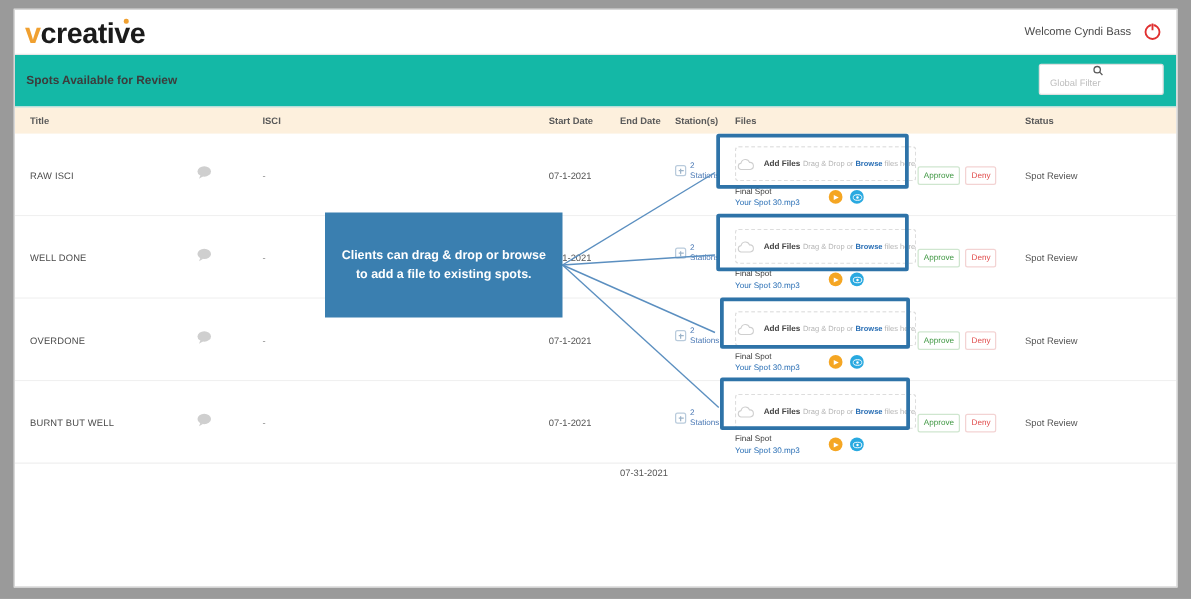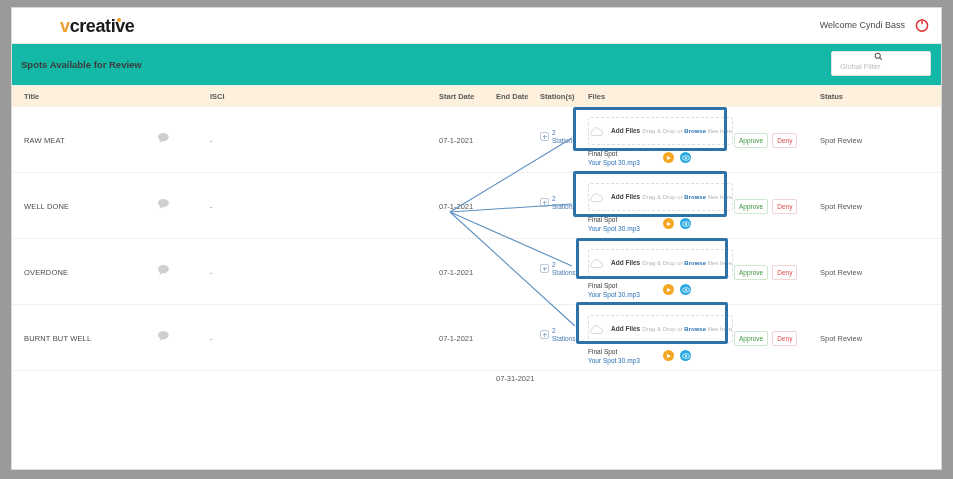--- a/index.html
+++ b/index.html
@@ -22,26 +22,25 @@
   
   #header {
     position: relative;
     height: 36px;
     background: #ffffff;
     border-bottom: 1px solid #e6e6e6;
   }
   #logo {
     position: absolute;
     left: 8px; top: 7px;
-    font-size: 18px;
+    font-size: 23px;
     font-weight: bold;
     letter-spacing: -0.4px;
     line-height: 22px;
     white-space: nowrap;
-    margin-left: 40px;
   }
   #logo .v { color: #f0a030; }
   #logo .rest { color: #1b1b1b; position: relative; }
   #logo .idot {
     position: absolute;
     width: 3.5px; height: 3.5px;
     background: #f0a030;
     border-radius: 50%;
     right: 13.5px; top: 2px;
   }
@@ -274,21 +273,21 @@
       <div class="th" style="left:198px">ISCI</div>
       <div class="th" style="left:427px">Start Date</div>
       <div class="th" style="left:484px">End Date</div>
       <div class="th" style="left:528px">Station(s)</div>
       <div class="th" style="left:576px">Files</div>
       <div class="th" style="left:808px">Status</div>
     </div>
 
     <div id="tbody">
         <div class="row">
-    <div class="cell c-title">RAW MEAT</div>
+    <div class="cell c-title">RAW ISCI</div>
     <div class="cell c-comment">
       <svg width="13" height="12" viewBox="0 0 13 12">
         <ellipse cx="6.4" cy="5.1" rx="5.4" ry="4.2" fill="#cfcfcf"></ellipse>
         <path d="M3.3 8.2 L2.2 11 L5.6 8.9 Z" fill="#cfcfcf"></path>
       </svg>
     </div>
     <div class="cell c-isci">-</div>
     <div class="cell c-start">07-1-2021</div>
     <div class="cell c-end">07-31-2021</div>
     <div class="cell c-station">
@@ -493,15 +492,16 @@
       <line x1="438" y1="204" x2="560" y2="196" stroke="#5b8fc0" stroke-width="1.1"></line>
       <line x1="438" y1="204" x2="560" y2="258" stroke="#5b8fc0" stroke-width="1.1"></line>
       <line x1="438" y1="204" x2="563" y2="318" stroke="#5b8fc0" stroke-width="1.1"></line>
     </svg>
 
     <div class="hl-box" style="left:561px; top:99px;  width:154px; height:44px;"></div>
     <div class="hl-box" style="left:561px; top:163px; width:154px; height:46px;"></div>
     <div class="hl-box" style="left:564px; top:230px; width:152px; height:41px;"></div>
     <div class="hl-box" style="left:564px; top:294px; width:152px; height:42px;"></div>
 
+    <div id="callout">Clients can drag &amp; drop or browse to add a file to existing spots.</div>
   </div>
 
 </div>
 
 </body></html>

